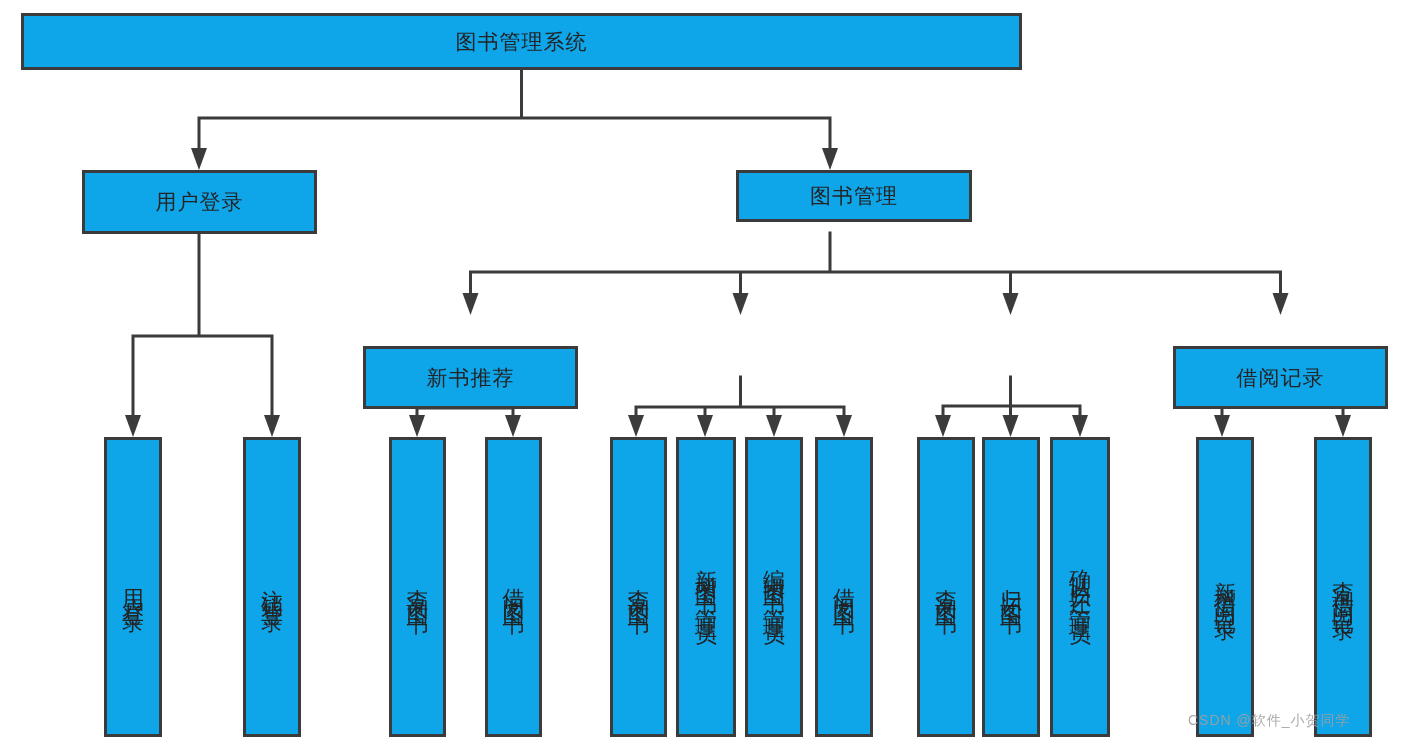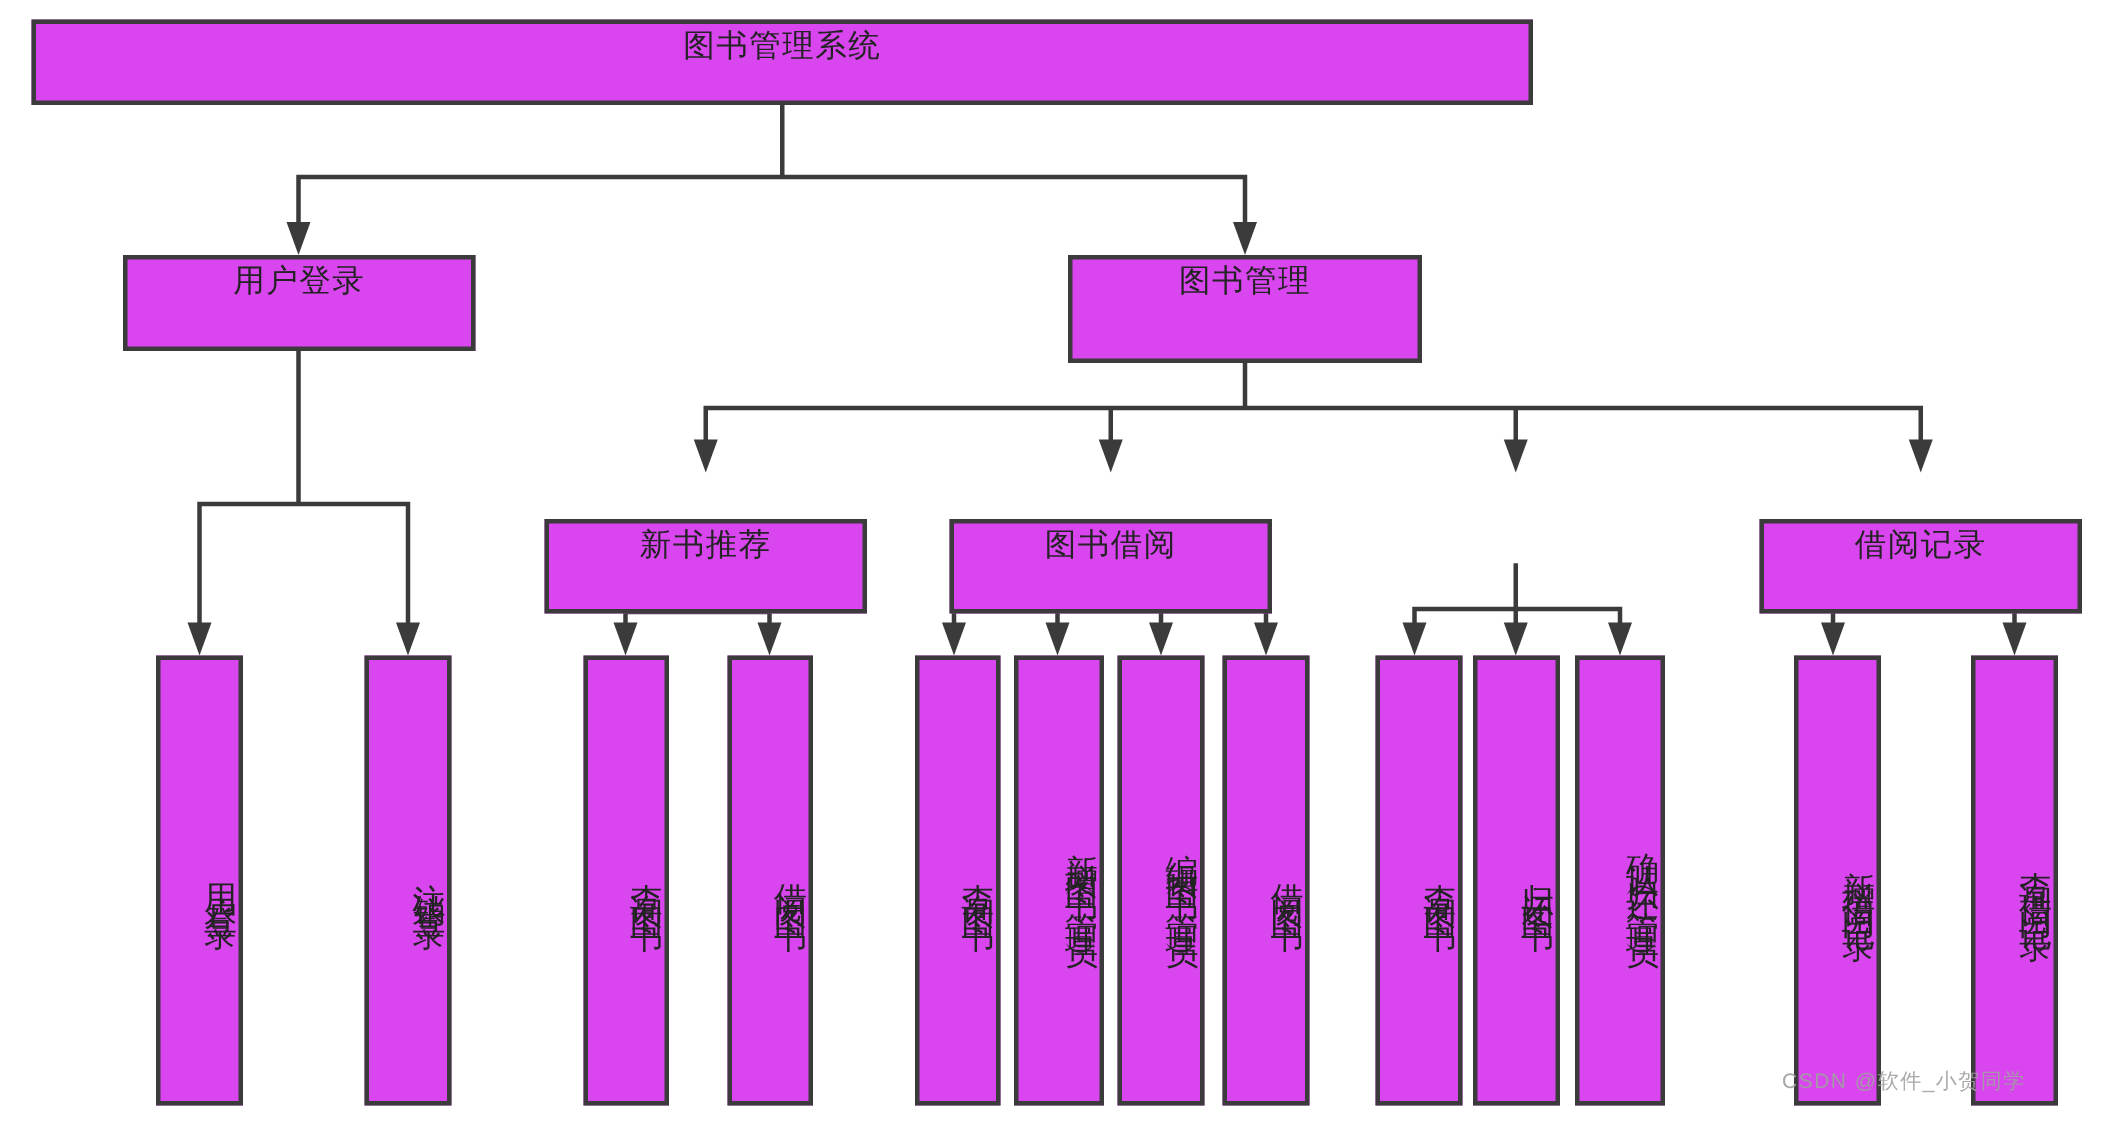--- a/index.html
+++ b/index.html
@@ -13,34 +13,35 @@
   }
   #connectors {
     position: absolute;
     left: 0; top: 0;
     pointer-events: none;
   }
   .box {
     position: absolute;
     box-sizing: border-box;
     border: 3px solid #3b3b3b;
-    background: #d946ef;
+    background: #0ea5e9;
     display: flex;
+    align-items: center;
     justify-content: center;
     color: #232323;
     z-index: 2;
   }
   .h-label {
     font-size: 21px;
     letter-spacing: 1px;
     white-space: nowrap;
   }
   .title-box { left: 21px; top: 13px; width: 1001px; height: 57px; }
   .lvl2-a { left: 82px;  top: 170px; width: 235px; height: 64px; }
-  .lvl2-b { left: 712px; top: 170px; width: 236px; height: 72px; }
+  .lvl2-b { left: 736px; top: 170px; width: 236px; height: 52px; }
   .lvl3 { top: 314px; height: 63px; width: 215px; margin-top: 32px; }
   .lvl3-1 { left: 363px; }
   .lvl3-2 { left: 633px; }
   .lvl3-3 { left: 903px; }
   .lvl3-4 { left: 1173px; }
   .leaf {
     top: 437px;
     height: 300px;
     writing-mode: vertical-rl;
     text-orientation: mixed;
@@ -124,23 +125,20 @@
   <div class="box lvl2-a">
     <span class="h-label">用户登录</span>
   </div>
   <div class="box lvl2-b">
     <span class="h-label">图书管理</span>
   </div>
 
   <div class="box lvl3 lvl3-1">
     <span class="h-label">新书推荐</span>
   </div>
-  <div class="box lvl3 lvl3-2">
-    <span class="h-label">图书借阅</span>
-  </div>
   <div class="box lvl3 lvl3-4">
     <span class="h-label">借阅记录</span>
   </div>
 
   <div class="box leaf leaf-1">用户登录</div>
   <div class="box leaf leaf-2">注销登录</div>
   <div class="box leaf leaf-3">查询图书</div>
   <div class="box leaf leaf-4">借阅图书</div>
   <div class="box leaf leaf-5">查询图书</div>
   <div class="box leaf leaf-6">新增图书（管理员）</div>

